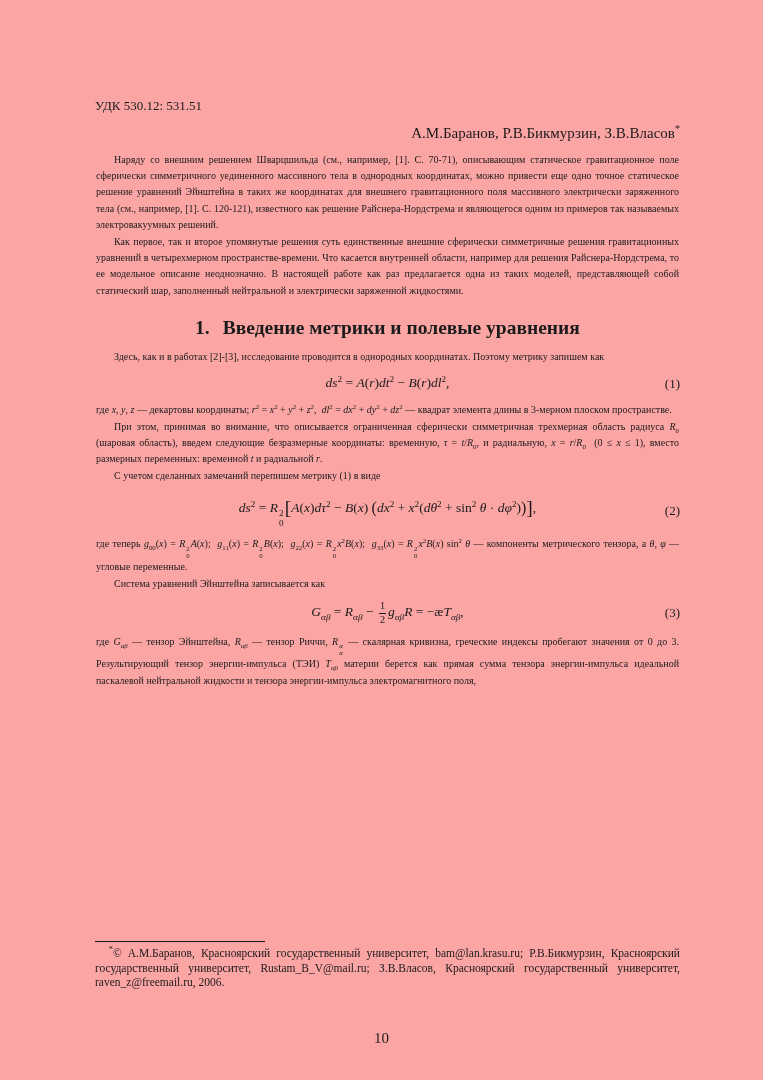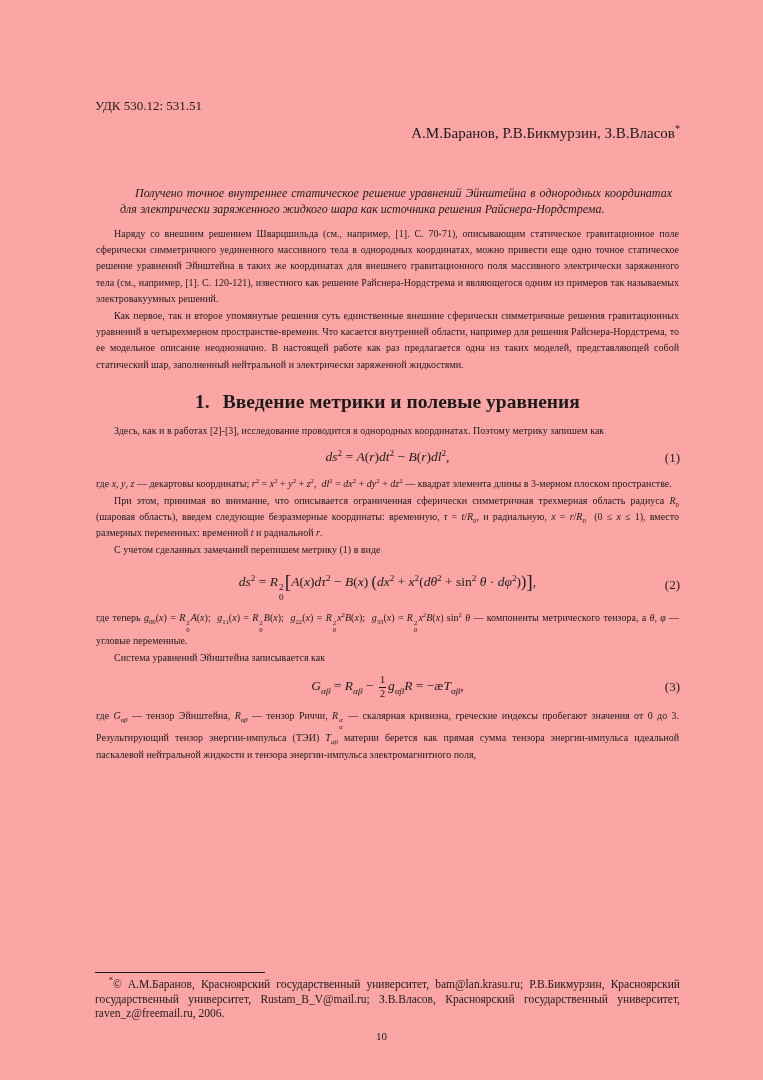--- a/index.html
+++ b/index.html
@@ -97,54 +97,53 @@
     margin: 0 2px;
   }
   .frac .num { display: block; border-bottom: 1px solid #1b1b1b; padding: 0 1px; }
   .frac .den { display: block; }
   .br1 { font-size: 1.45em; vertical-align: -0.1em; }
   .br2 { font-size: 1.18em; vertical-align: -0.06em; }
   .footblock {
     position: absolute;
     left: 95px;
     right: 83px;
-    top: 972px;
+    top: 941px;
   }
   .footrule {
     width: 170px;
     border-top: 1px solid #1b1b1b;
     height: 0;
   }
   .foot {
     margin: 4px 0 0 0;
     font-size: 11.5px;
     line-height: 14.6px;
     text-align: justify;
     text-indent: 14px;
   }
   .pagenum {
     position: absolute;
     left: 0;
     right: 0;
     top: 1030px;
     text-align: center;
-    font-size: 11px;
+    font-size: 15px;
   }
 </style>
 </head>
 <body>
 
 <div class="page">
 
   <div class="udk">УДК 530.12: 531.51</div>
 
 
   <div class="authors">А.М.Баранов, Р.В.Бикмурзин, З.В.Власов<sup>*</sup></div>
 
-  <div class="abstract">Получено точное внутреннее статическое решение уравнений Эйнштейна в однородных координатах для электрически заряженного жидкого шара как источника решения Райснера-Нордстрема.</div>
 
   <p class="body ind first">Наряду со внешним решением Шварцшильда (см., например, [1]. С. 70-71), описывающим статическое гравитационное поле сферически симметричного уединенного массивного тела в однородных координатах, можно привести еще одно точное статическое решение уравнений Эйнштейна в таких же координатах для внешнего гравитационного поля массивного электрически заряженного тела (см., например, [1]. С. 120-121), известного как решение Райснера-Нордстрема и являющегося одним из примеров так называемых электровакуумных решений.</p>
   <p class="body ind">Как первое, так и второе упомянутые решения суть единственные внешние сферически симметричные решения гравитационных уравнений в четырехмерном пространстве-времени. Что касается внутренней области, например для решения Райснера-Нордстрема, то ее модельное описание неоднозначно. В настоящей работе как раз предлагается одна из таких моделей, представляющей собой статический шар, заполненный нейтральной и электрически заряженной жидкостями.</p>
 
   <h2 class="sec"><span class="secnum">1.</span><span>Введение метрики и полевые уравнения</span></h2>
 
   <p class="body ind">Здесь, как и в работах [2]-[3], исследование проводится в однородных координатах. Поэтому метрику запишем как</p>
 
   <div class="eqrow">
     <span class="eq"><i>ds</i><sup>2</sup> = <i>A</i>(<i>r</i>)<i>dt</i><sup>2</sup> − <i>B</i>(<i>r</i>)<i>dl</i><sup>2</sup>,</span>

